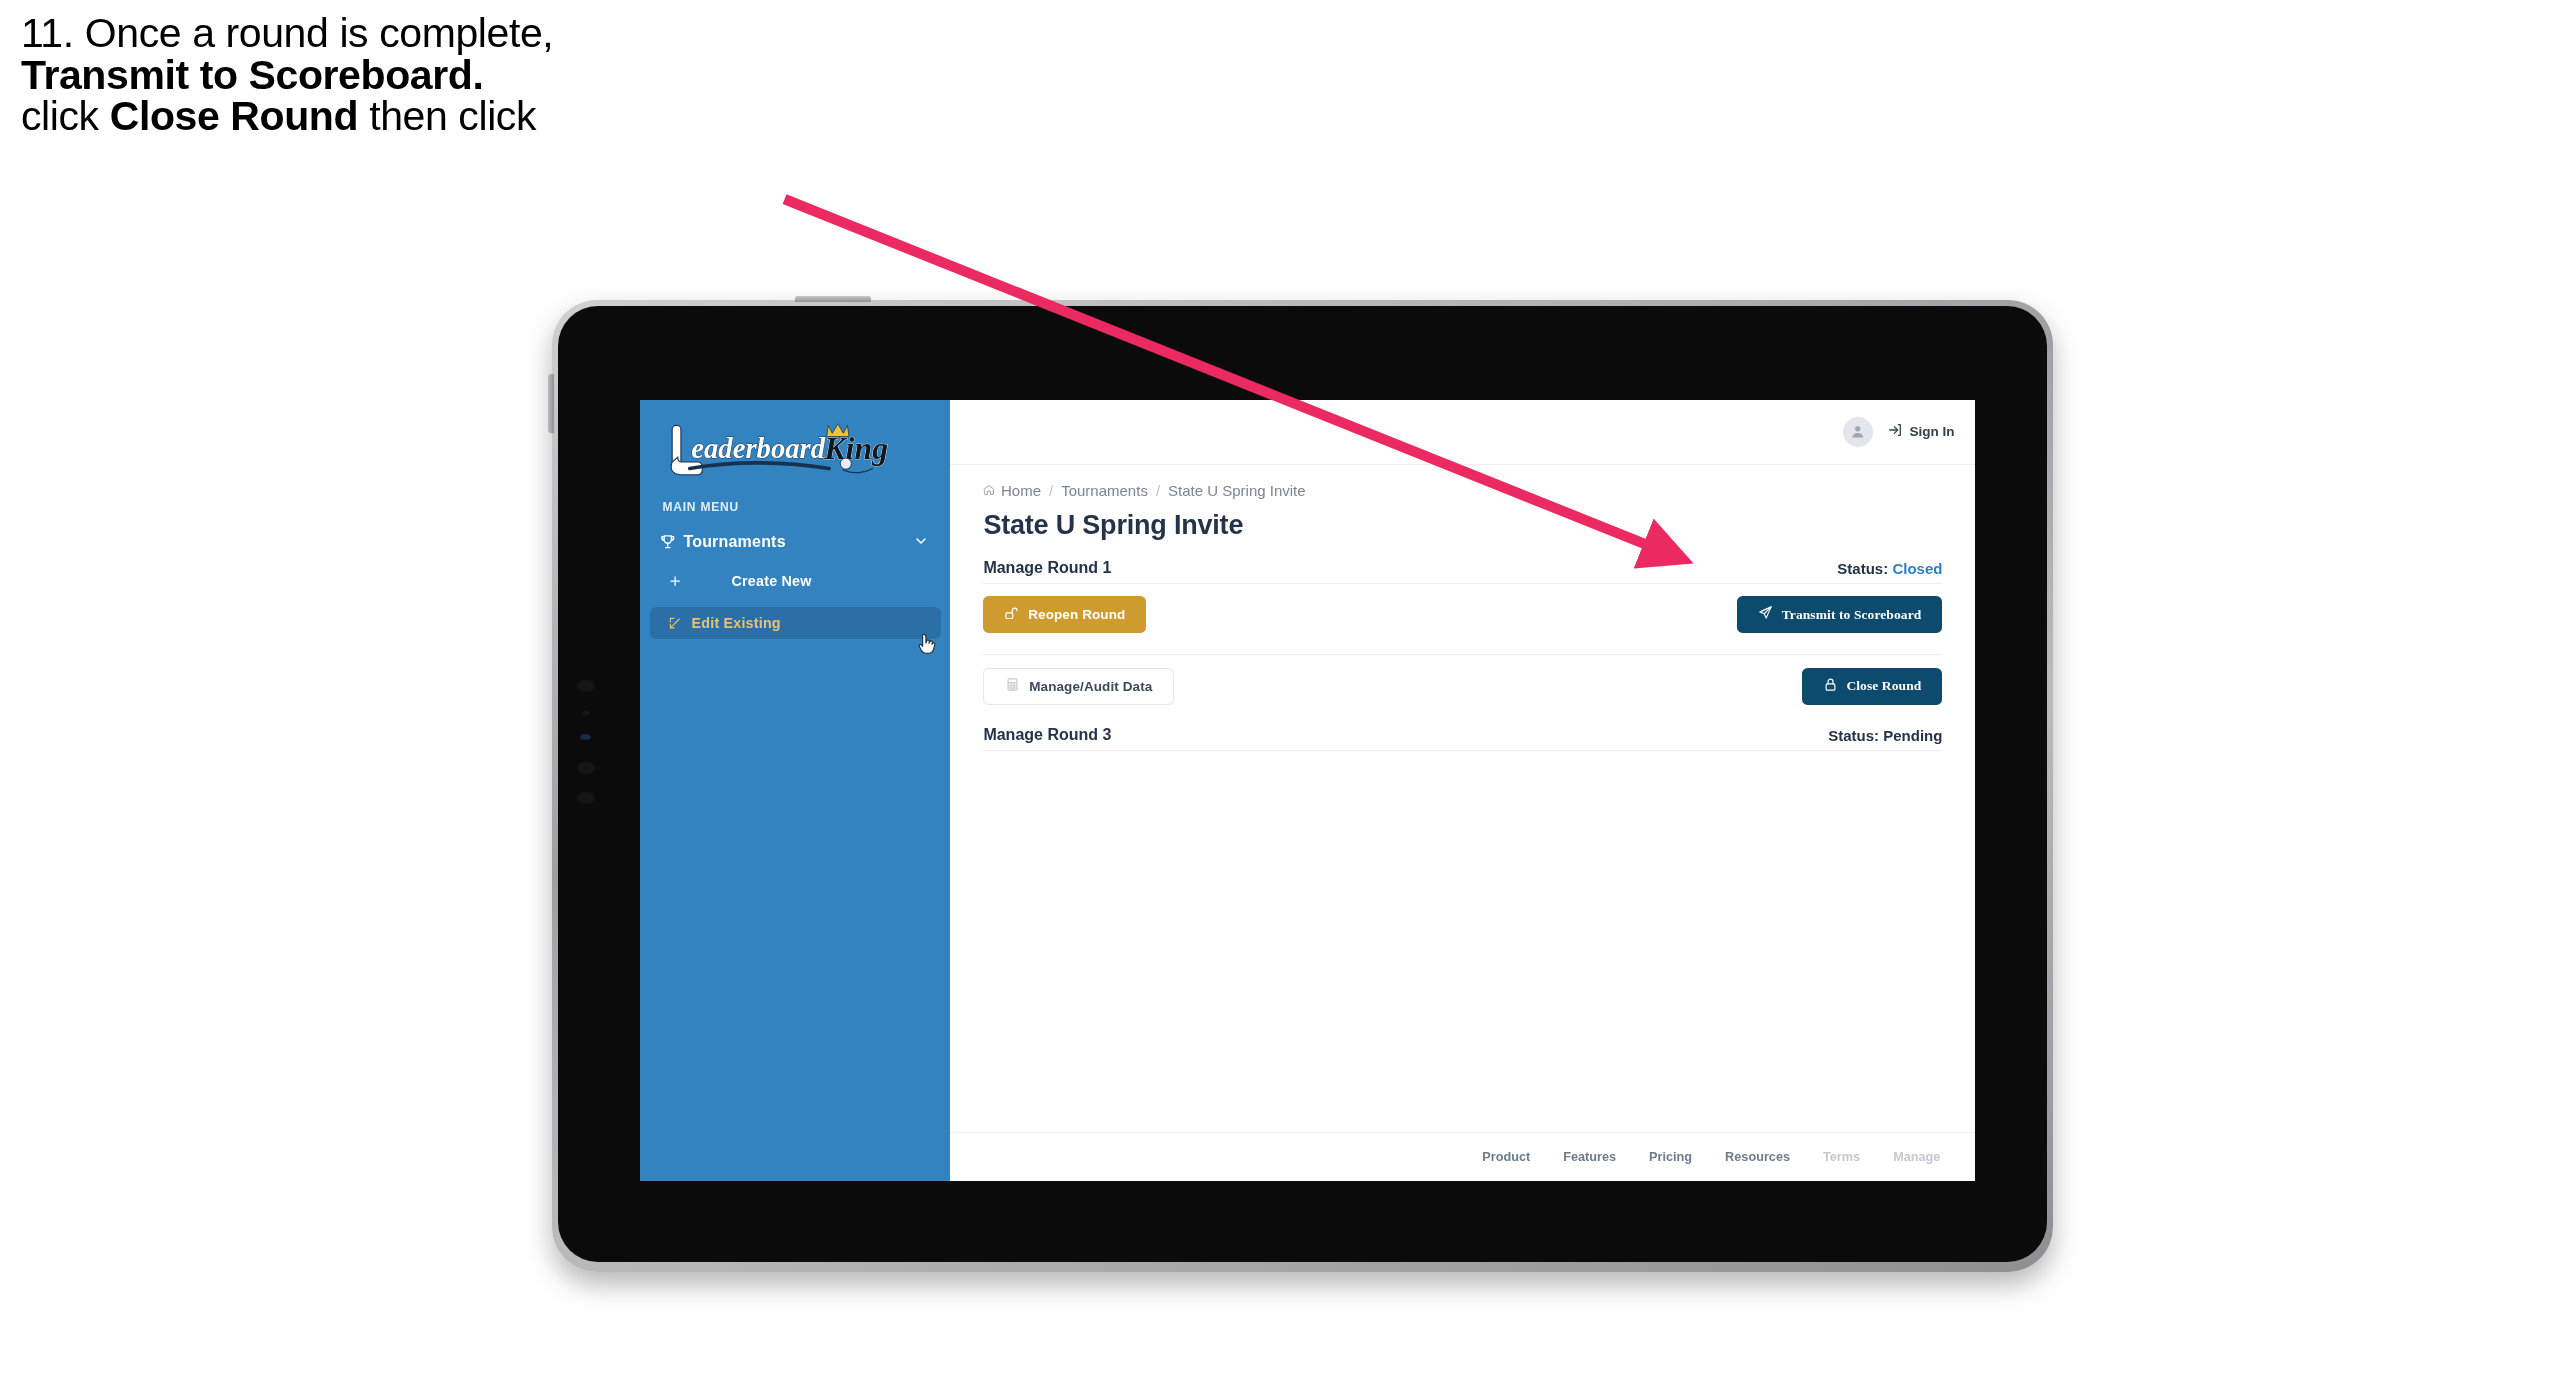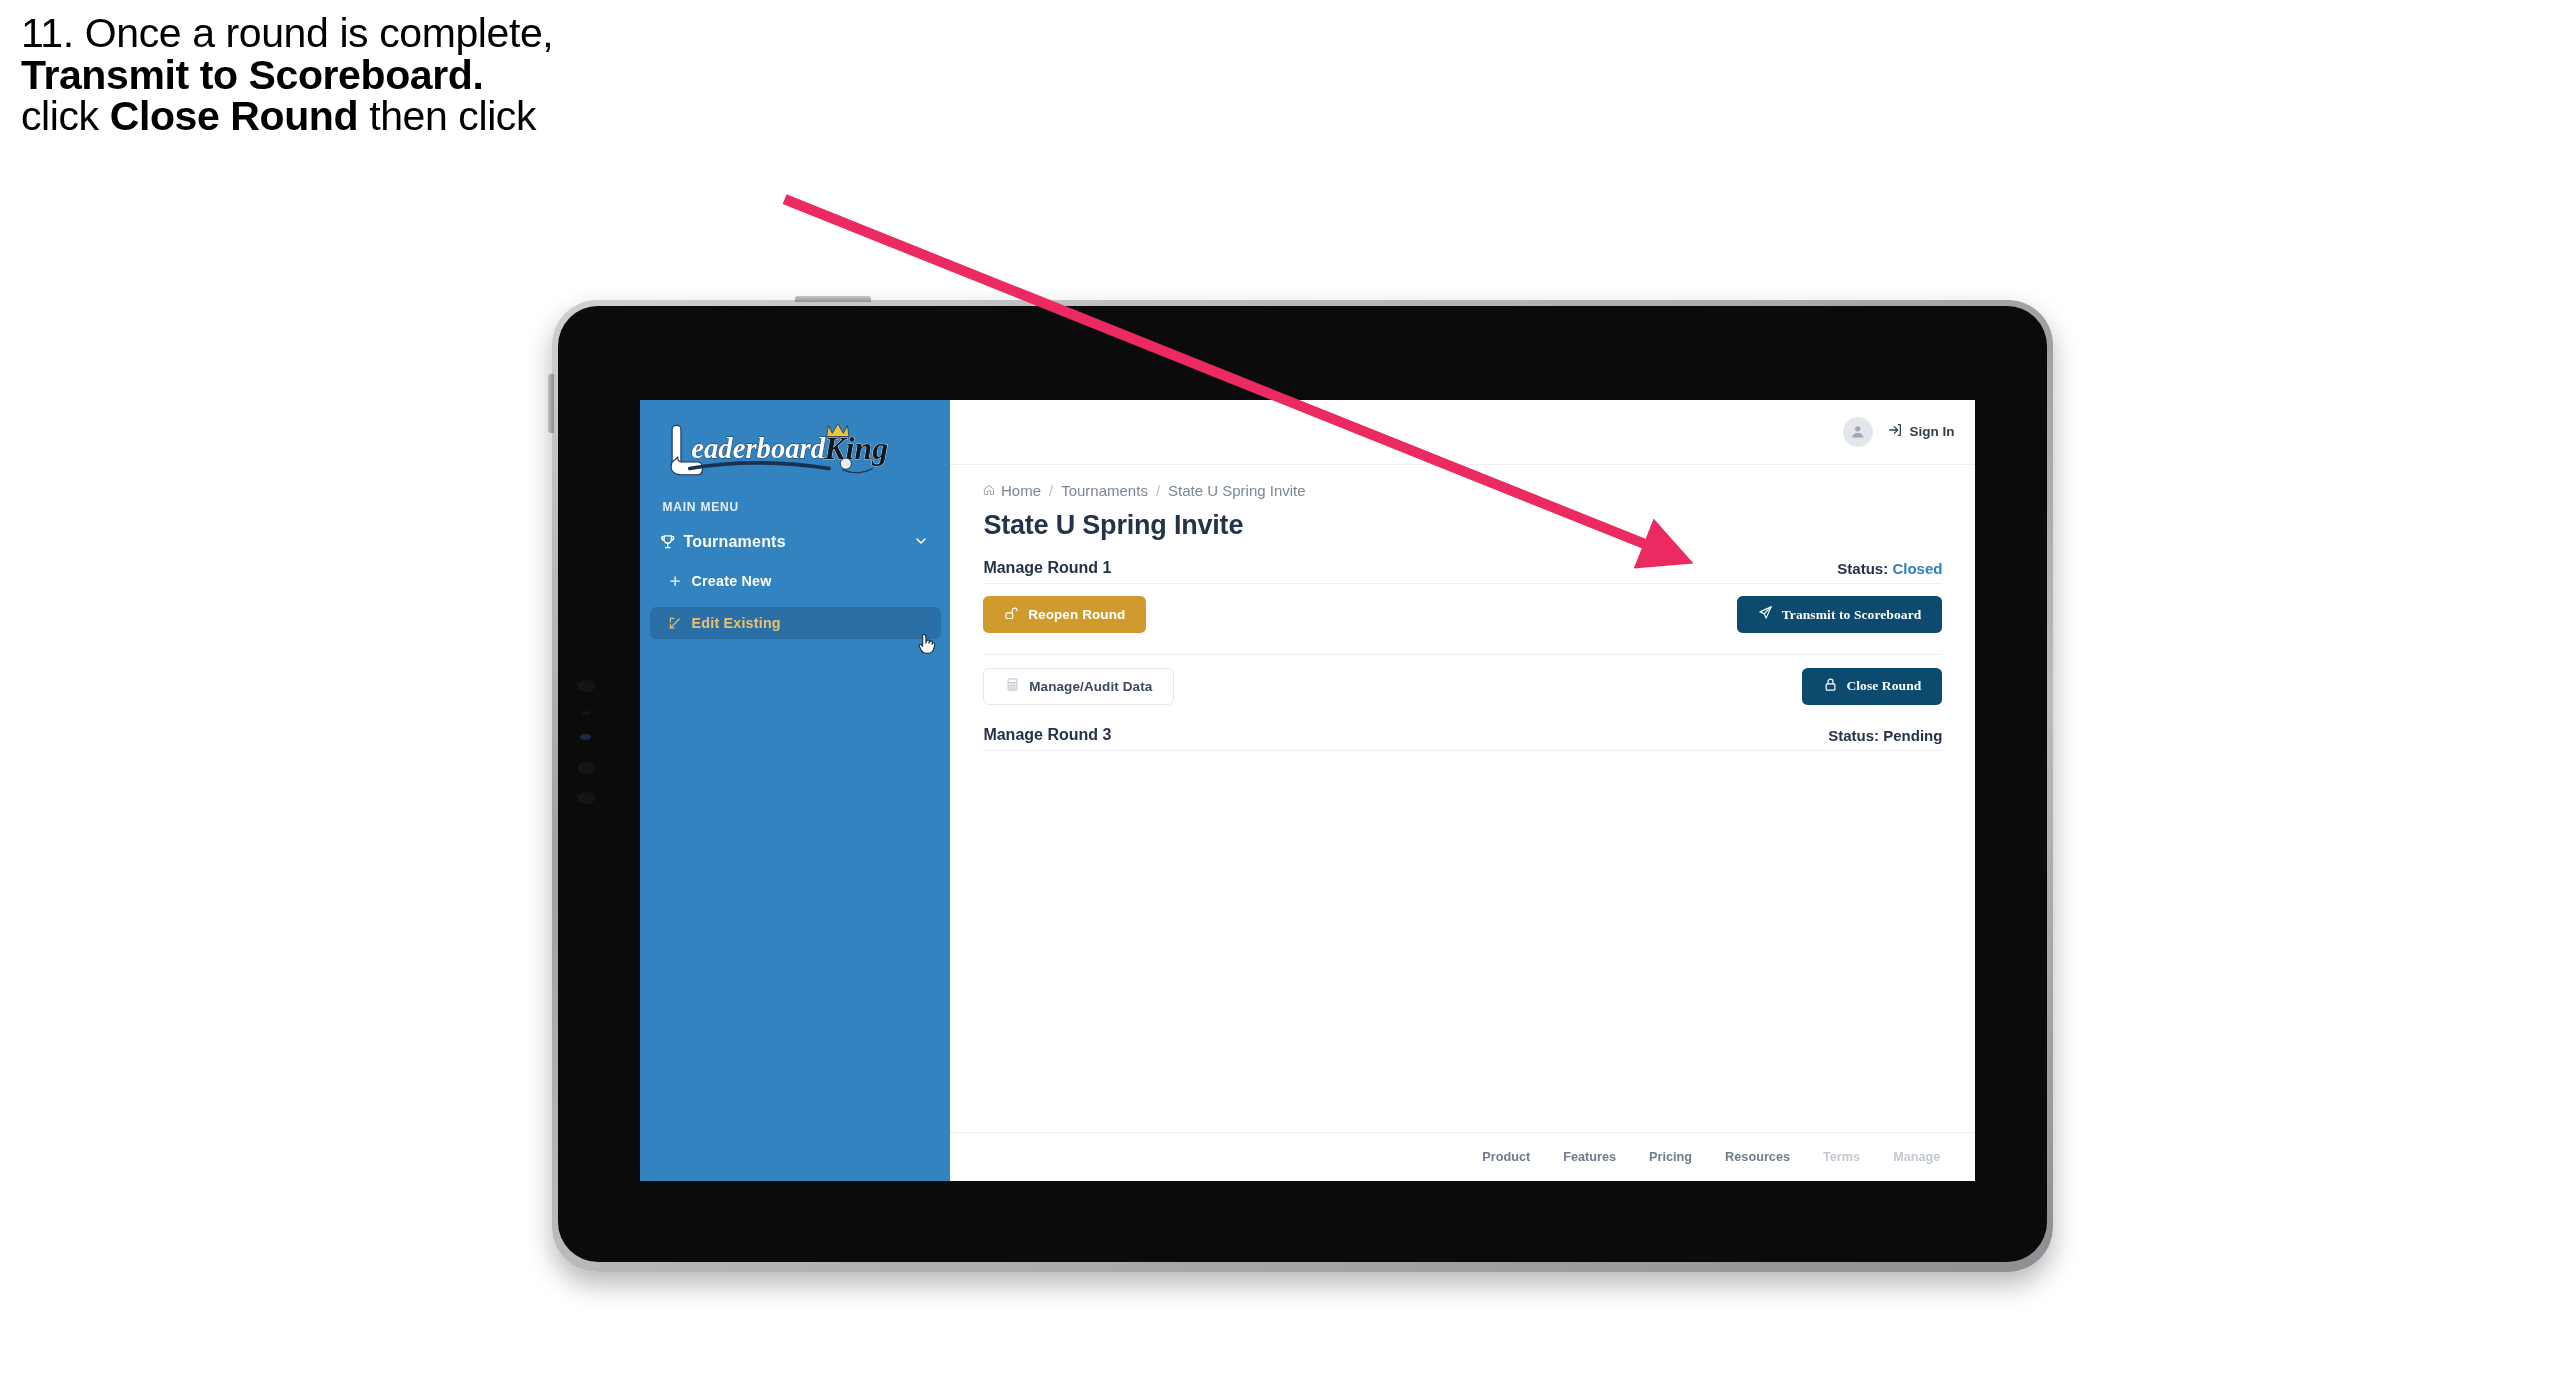--- a/index.html
+++ b/index.html
@@ -82,21 +82,21 @@
   .nav-row .ico { width: 24px; flex: 0 0 24px; display:flex; align-items:center; }
   .nav-row .lbl { font-size: 16px; font-weight: 700; color: #ffffff; letter-spacing: 0.2px; }
   .nav-row .chev { margin-left: auto; }
   .sub-row {
     display: flex; align-items: center;
     margin: 9.6px 9.6px 0 9.6px; padding: 0 9.6px;
     height: 32px; border-radius: 6.4px;
   }
   .sub-row .ico { width: 32px; flex: 0 0 32px; display:flex; align-items:center; justify-content:center; }
   .sub-row .lbl { font-size: 14.3px; font-weight: 700; letter-spacing: 0.2px; }
-  .sub-row.plain .lbl { color: #ffffff; }
+  .sub-row.plain .lbl { color: #ffffff; margin-left: 40px; }
   .sub-row.active { background: #2a6fa6; }
   .sub-row.active .lbl { color: #e7c174; }
   .cursor { position: absolute; left: 277px; top: 232px; width: 21px; height: 24px; }
 
   
   .content { flex: 1; display: flex; flex-direction: column; background: #fff; position: relative; }
   .topbar {
     height: 65px; display: flex; align-items: center; justify-content: flex-end;
     padding-right: 21px; border-bottom: 0.8px solid #eceef1; gap: 8px;
   }

